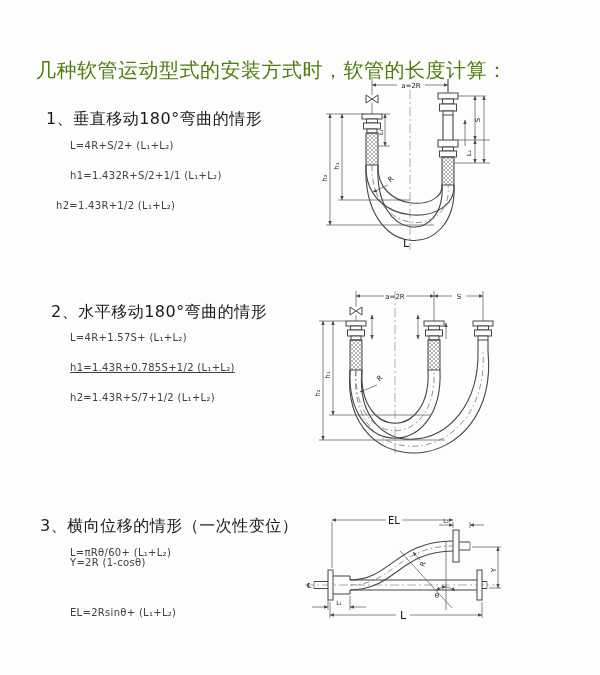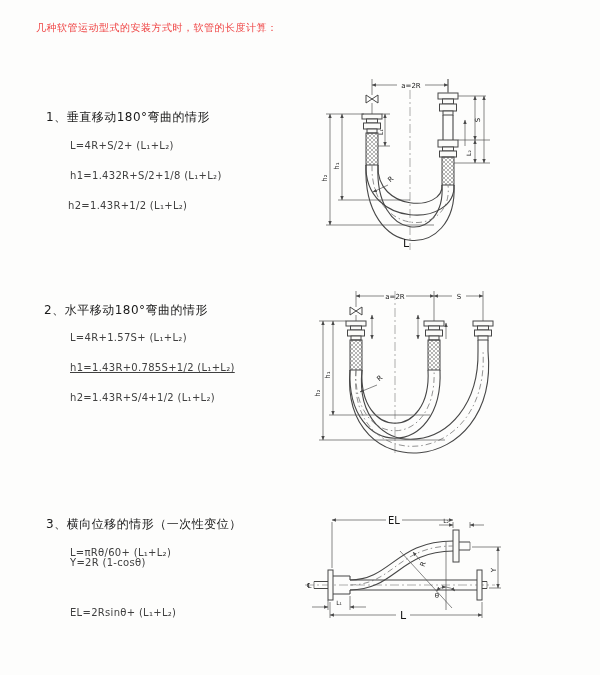--- a/index.html
+++ b/index.html
@@ -3,22 +3,22 @@
 <meta charset="utf-8">
 <style>
   html,body{margin:0;padding:0;}
   body{
     width:600px;height:675px;position:relative;overflow:hidden;
     background:#fdfdfc;
     font-family:"DejaVu Sans","Liberation Sans",sans-serif;
     color:#1b1b1b;
   }
   .abs{position:absolute;white-space:nowrap;}
-  .doc-title{font-size:10px;letter-spacing:.5px;color:#ef4444;}
-  .sec-heading{font-size:12px;letter-spacing:.5px;color:#1a1a1a;}
+  .doc-title{font-size:20px;letter-spacing:.5px;color:#4d7c0f;margin-top:36px;}
+  .sec-heading{font-size:16px;letter-spacing:.5px;color:#1a1a1a;}
   .formula{font-size:10px;letter-spacing:.3px;color:#404040;}
   svg{position:absolute;overflow:visible;}
   .thin{stroke:#555;stroke-width:.7;fill:none;}
   .pipe{stroke:#474747;stroke-width:1.1;fill:none;}
   .cl{stroke:#8a8a8a;stroke-width:.7;fill:none;stroke-dasharray:9 3 2 3;}
   .hcl{stroke:#777;stroke-width:.8;fill:none;stroke-dasharray:6 3 1.5 3;}
   .fit{fill:#fbfbf9;stroke:#474747;stroke-width:1;}
   .braidrect{fill:url(#braid);stroke:#474747;stroke-width:1;}
   text.dim{font-size:7px;fill:#222;}
   text.dim6{font-size:6px;fill:#222;}
@@ -37,29 +37,29 @@
       <path d="M0,4 L4,0 M-1,1 L1,-1 M3,5 L5,3" stroke="#6a6a6a" stroke-width="0.5"></path>
       <path d="M0,0 L4,4 M-1,3 L1,5 M3,-1 L5,1" stroke="#6a6a6a" stroke-width="0.5"></path>
     </pattern>
   </defs>
 </svg>
 
 <div class="abs doc-title" style="left:36px;top:21px;">几种软管运动型式的安装方式时，软管的长度计算：</div>
 
 <div class="abs sec-heading" style="left:46px;top:109px;">1、垂直移动180°弯曲的情形</div>
 <div class="abs formula" style="left:70px;top:140px;">L=4R+S/2+ (L₁+L₂)</div>
-<div class="abs formula" style="left:70px;top:170px;">h1=1.432R+S/2+1/8 (L₁+L₂)</div>
-<div class="abs formula" style="left:68px;top:200px;">h2=1.43R+1/2 (L₁+L₂)</div>
-
-<div class="abs sec-heading" style="left:44px;top:302px;text-align:center;">2、水平移动180°弯曲的情形</div>
+<div class="abs formula" style="left:70px;top:170px;">h1=1.432R+S/2+1/1 (L₁+L₂)</div>
+<div class="abs formula" style="left:56px;top:200px;">h2=1.43R+1/2 (L₁+L₂)</div>
+
+<div class="abs sec-heading" style="left:51px;top:302px;text-align:center;">2、水平移动180°弯曲的情形</div>
 <div class="abs formula" style="left:70px;top:332px;">L=4R+1.57S+ (L₁+L₂)</div>
 <div class="abs formula" style="left:70px;top:362px;text-decoration:underline;">h1=1.43R+0.785S+1/2 (L₁+L₂)</div>
-<div class="abs formula" style="left:70px;top:392px;">h2=1.43R+S/4+1/2 (L₁+L₂)</div>
-
-<div class="abs sec-heading" style="left:46px;top:516px;">3、横向位移的情形（一次性变位）</div>
+<div class="abs formula" style="left:70px;top:392px;">h2=1.43R+S/7+1/2 (L₁+L₂)</div>
+
+<div class="abs sec-heading" style="left:40px;top:516px;">3、横向位移的情形（一次性变位）</div>
 <div class="abs formula" style="left:70px;top:547px;">L=πRθ/60+ (L₁+L₂)</div>
 <div class="abs formula" style="left:70px;top:557px;">Y=2R (1-cosθ)</div>
 <div class="abs formula" style="left:70px;top:607px;">EL=2Rsinθ+ (L₁+L₂)</div>
 
 <svg style="left:312px;top:66px;" width="285" height="195" viewBox="0 0 285 195">
 
   <path class="cl" d="M98,24 V184"></path>
 
   <path class="thin" d="M60,13 V24 M136,13 V26"></path>
   <line class="thin" x1="60" y1="19" x2="85" y2="19" marker-start="url(#ah)"></line>

